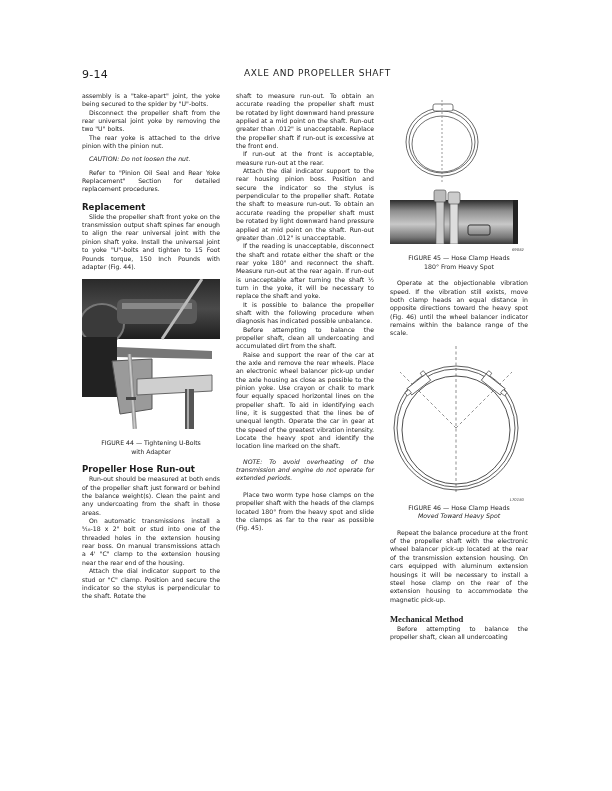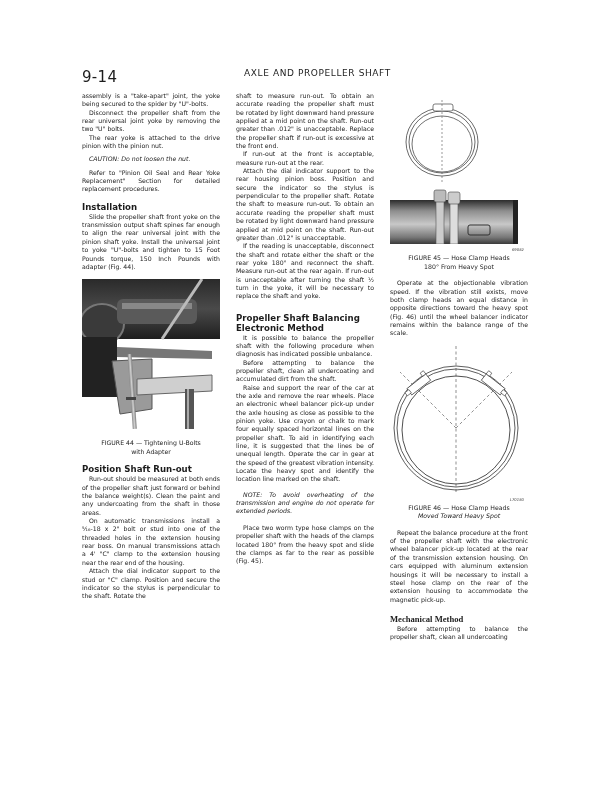--- a/index.html
+++ b/index.html
@@ -1,18 +1,18 @@
 <!DOCTYPE html>
 <html><head>
 <meta charset="utf-8">
 <style>
   html, body { margin:0; padding:0; background:#ffffff; }
   body { width:612px; height:791px; position:relative; overflow:hidden;
          font-family:"DejaVu Sans", sans-serif; color:#1c1c1c; }
-  .hdr-page { position:absolute; left:82px; top:68px; font-size:15px; letter-spacing:0.3px; }
+  .hdr-page { position:absolute; left:82px; top:68px; font-size:11px; letter-spacing:0.3px; }
   .hdr-title { position:absolute; left:244px; top:68px; font-size:9px; letter-spacing:0.6px; }
   .col { position:absolute; top:92px; font-size:6.2px; line-height:8.35px; text-align:justify; }
   .col1 { left:82px; width:138px; }
   .col2 { left:236px; width:138px; }
   .col3 { left:390px; width:138px; }
   p { margin:0; text-indent:7px; }
   p.noind { text-indent:0; }
   p.note { font-style:italic; margin:5px 0 5px 0; }
   h2 { font-size:8.6px; font-weight:bold; margin:8px 0 1px 0; line-height:10px; text-align:left; }
   .fig { position:relative; margin:8px 0 0 0; }
@@ -25,21 +25,21 @@
 
 <div class="hdr-page">9-14</div>
 <div class="hdr-title">AXLE AND PROPELLER SHAFT</div>
 
 <div class="col col1">
   <p class="noind">assembly is a "take-apart" joint, the yoke being secured to the spider by "U"-bolts.</p>
   <p>Disconnect the propeller shaft from the rear universal joint yoke by removing the two "U" bolts.</p>
   <p>The rear yoke is attached to the drive pinion with the pinion nut.</p>
   <p class="note">CAUTION: Do not loosen the nut.</p>
   <p>Refer to "Pinion Oil Seal and Rear Yoke Replacement" Section for detailed replacement procedures.</p>
-  <h2>Installation</h2>
+  <h2>Replacement</h2>
   <p>Slide the propeller shaft front yoke on the transmission output shaft spines far enough to align the rear universal joint with the pinion shaft yoke. Install the universal joint to yoke "U"-bolts and tighten to 15 Foot Pounds torque, 150 Inch Pounds with adapter (Fig. 44).</p>
 
   <div class="fig">
     <div class="photo" style="width:138px;height:150px;margin-top:8px;">
       <svg width="138" height="150" viewBox="0 0 138 150">
         <defs>
           <linearGradient id="g44a" x1="0" y1="0" x2="0" y2="1">
             <stop offset="0" stop-color="#2a2a2a"></stop>
             <stop offset="0.5" stop-color="#4a4a4a"></stop>
             <stop offset="1" stop-color="#1e1e1e"></stop>
@@ -66,35 +66,31 @@
         <line x1="120" y1="0" x2="80" y2="60" stroke="#bbb" stroke-width="3"></line>
       </svg>
       <div class="figid">69880</div>
     </div>
     <div class="caption">
       <div>FIGURE 44 — Tightening U-Bolts</div>
       <div>with Adapter</div>
     </div>
   </div>
 
-  <h2 style="margin-top:4px;">Position Shaft Run-out</h2>
+  <h2 style="margin-top:4px;">Propeller Hose Run-out</h2>
   <p>Run-out should be measured at both ends of the propeller shaft just forward or behind the balance weight(s). Clean the paint and any undercoating from the shaft in those areas.</p>
   <p>On automatic transmissions install a ⁵⁄₁₆-18 x 2" bolt or stud into one of the threaded holes in the extension housing rear boss. On manual transmissions attach a 4' "C" clamp to the extension housing near the rear end of the housing.</p>
   <p>Attach the dial indicator support to the stud or "C" clamp. Position and secure the indicator so the stylus is perpendicular to the shaft. Rotate the</p>
 </div>
 
 <div class="col col2">
   <p class="noind">shaft to measure run-out. To obtain an accurate reading the propeller shaft must be rotated by light downward hand pressure applied at a mid point on the shaft. Run-out greater than .012" is unacceptable. Replace the propeller shaft if run-out is excessive at the front end.</p>
   <p>If run-out at the front is acceptable, measure run-out at the rear.</p>
   <p>Attach the dial indicator support to the rear housing pinion boss. Position and secure the indicator so the stylus is perpendicular to the propeller shaft. Rotate the shaft to measure run-out. To obtain an accurate reading the propeller shaft must be rotated by light downward hand pressure applied at mid point on the shaft. Run-out greater than .012" is unacceptable.</p>
   <p>If the reading is unacceptable, disconnect the shaft and rotate either the shaft or the rear yoke 180° and reconnect the shaft. Measure run-out at the rear again. If run-out is unacceptable after turning the shaft ½ turn in the yoke, it will be necessary to replace the shaft and yoke.</p>
-  <h2 style="margin-top:12px;">
-    <span>Propeller Shaft Balancing</span><br>
-    <span>Electronic Method</span>
-  </h2>
   <p>It is possible to balance the propeller shaft with the following procedure when diagnosis has indicated possible unbalance.</p>
   <p>Before attempting to balance the propeller shaft, clean all undercoating and accumulated dirt from the shaft.</p>
   <p>Raise and support the rear of the car at the axle and remove the rear wheels. Place an electronic wheel balancer pick-up under the axle housing as close as possible to the pinion yoke. Use crayon or chalk to mark four equally spaced horizontal lines on the propeller shaft. To aid in identifying each line, it is suggested that the lines be of unequal length. Operate the car in gear at the speed of the greatest vibration intensity. Locate the heavy spot and identify the location line marked on the shaft.</p>
   <p class="note" style="margin-top:7px;margin-bottom:8px;">NOTE: To avoid overheating of the transmission and engine do not operate for extended periods.</p>
   <p>Place two worm type hose clamps on the propeller shaft with the heads of the clamps located 180° from the heavy spot and slide the clamps as far to the rear as possible (Fig. 45).</p>
 </div>
 
 <div class="col col3">
   <div class="fig" style="margin-top:0;">
     <div class="photo" style="width:138px;height:152px;">

